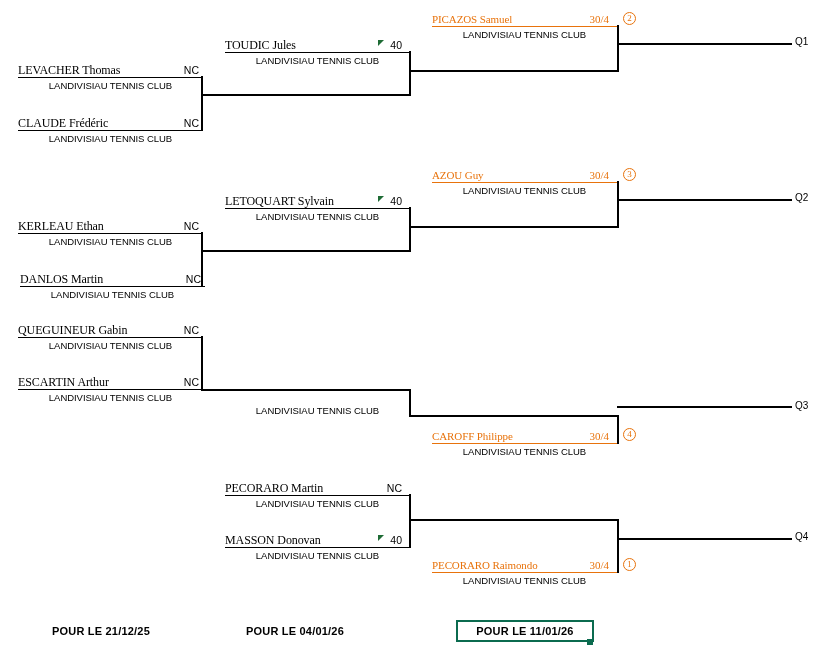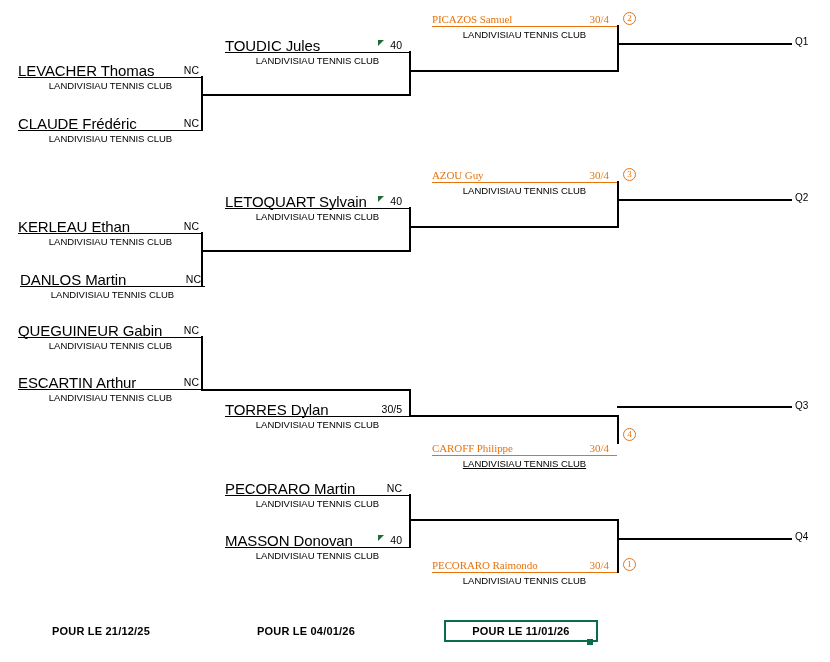--- a/index.html
+++ b/index.html
@@ -22,24 +22,25 @@
     white-space: nowrap;
     text-align: center;
   }
   .entry .nameline {
     position: relative;
     height: 14px;
     border-bottom: 1.5px solid #000;
   }
   .entry .pname {
     position: absolute; left: 0; top: 0;
-    font-size: 15px;
+    font-size: 12px;
     line-height: 13px;
     color: #000;
     letter-spacing: -0.1px;
+    font-family: Liberation Serif, serif;
   }
   .entry .prank {
     position: absolute; top: 0;
     font-size: 10.5px;
     line-height: 13px;
     color: #000;
   }
   .entry .club {
     font-size: 9.5px;
     line-height: 13px;
@@ -225,31 +226,27 @@
       <span class="pname">ESCARTIN Arthur</span>
       <span class="prank" style="right:4px;">NC</span>
     </div>
     <div class="club">LANDIVISIAU TENNIS CLUB</div>
   </div>
 
   <div class="vline" style="left:201px; top:336px; height:55px;"></div>
   <div class="hline" style="left:201px; top:389px; width:210px;"></div>
 
   <div class="entry" style="left:225px; top:403px; width:185px;">
-    <div class="nameline">
-      <span class="pname">TORRES Dylan</span>
-      <span class="prank" style="right:8px;">30/5</span>
-    </div>
     <div class="club">LANDIVISIAU TENNIS CLUB</div>
   </div>
 
   <div class="vline" style="left:409px; top:389px; height:28px;"></div>
   <div class="hline" style="left:409px; top:415px; width:210px;"></div>
 
-  <div class="entry qualified" style="left:432px; top:442px; width:185px;text-decoration:underline;">
+  <div class="entry qualified" style="left:432px; top:430px; width:185px;">
     <div class="nameline">
       <span class="pname">CAROFF Philippe</span>
       <span class="prank" style="right:8px;">30/4</span>
     </div>
     <div class="club">LANDIVISIAU TENNIS CLUB</div>
   </div>
   <div class="seed" style="left:623px; top:428px;">4</div>
 
   <div class="vline" style="left:617px; top:415px; height:29px;"></div>
   <div class="hline" style="left:617px; top:406px; width:175px;"></div>
@@ -283,20 +280,20 @@
     <div class="club">LANDIVISIAU TENNIS CLUB</div>
   </div>
   <div class="seed" style="left:623px; top:558px;">1</div>
 
   <div class="vline" style="left:617px; top:519px; height:54px;"></div>
   <div class="hline" style="left:617px; top:538px; width:175px;"></div>
   <div class="qlabel" style="left:795px; top:531px;">Q4</div>
 
   <div class="datelabel" style="left:52px; top:625px;">POUR LE 21/12/25</div>
 
-  <div class="datelabel" style="left:257px; top:625px;text-align:right;">POUR LE 04/01/26</div>
-
-  <div class="datebox" style="left:444px; top:620px; width:154px; height:22px;">
+  <div class="datelabel" style="left:246px; top:625px;text-align:right;">POUR LE 04/01/26</div>
+
+  <div class="datebox" style="left:456px; top:620px; width:138px; height:22px;">
     <span class="datetext">POUR LE 11/01/26</span>
   </div>
   <div class="fill-handle" style="left:587px; top:639px;"></div>
 
 </div>
 
 </body></html>

